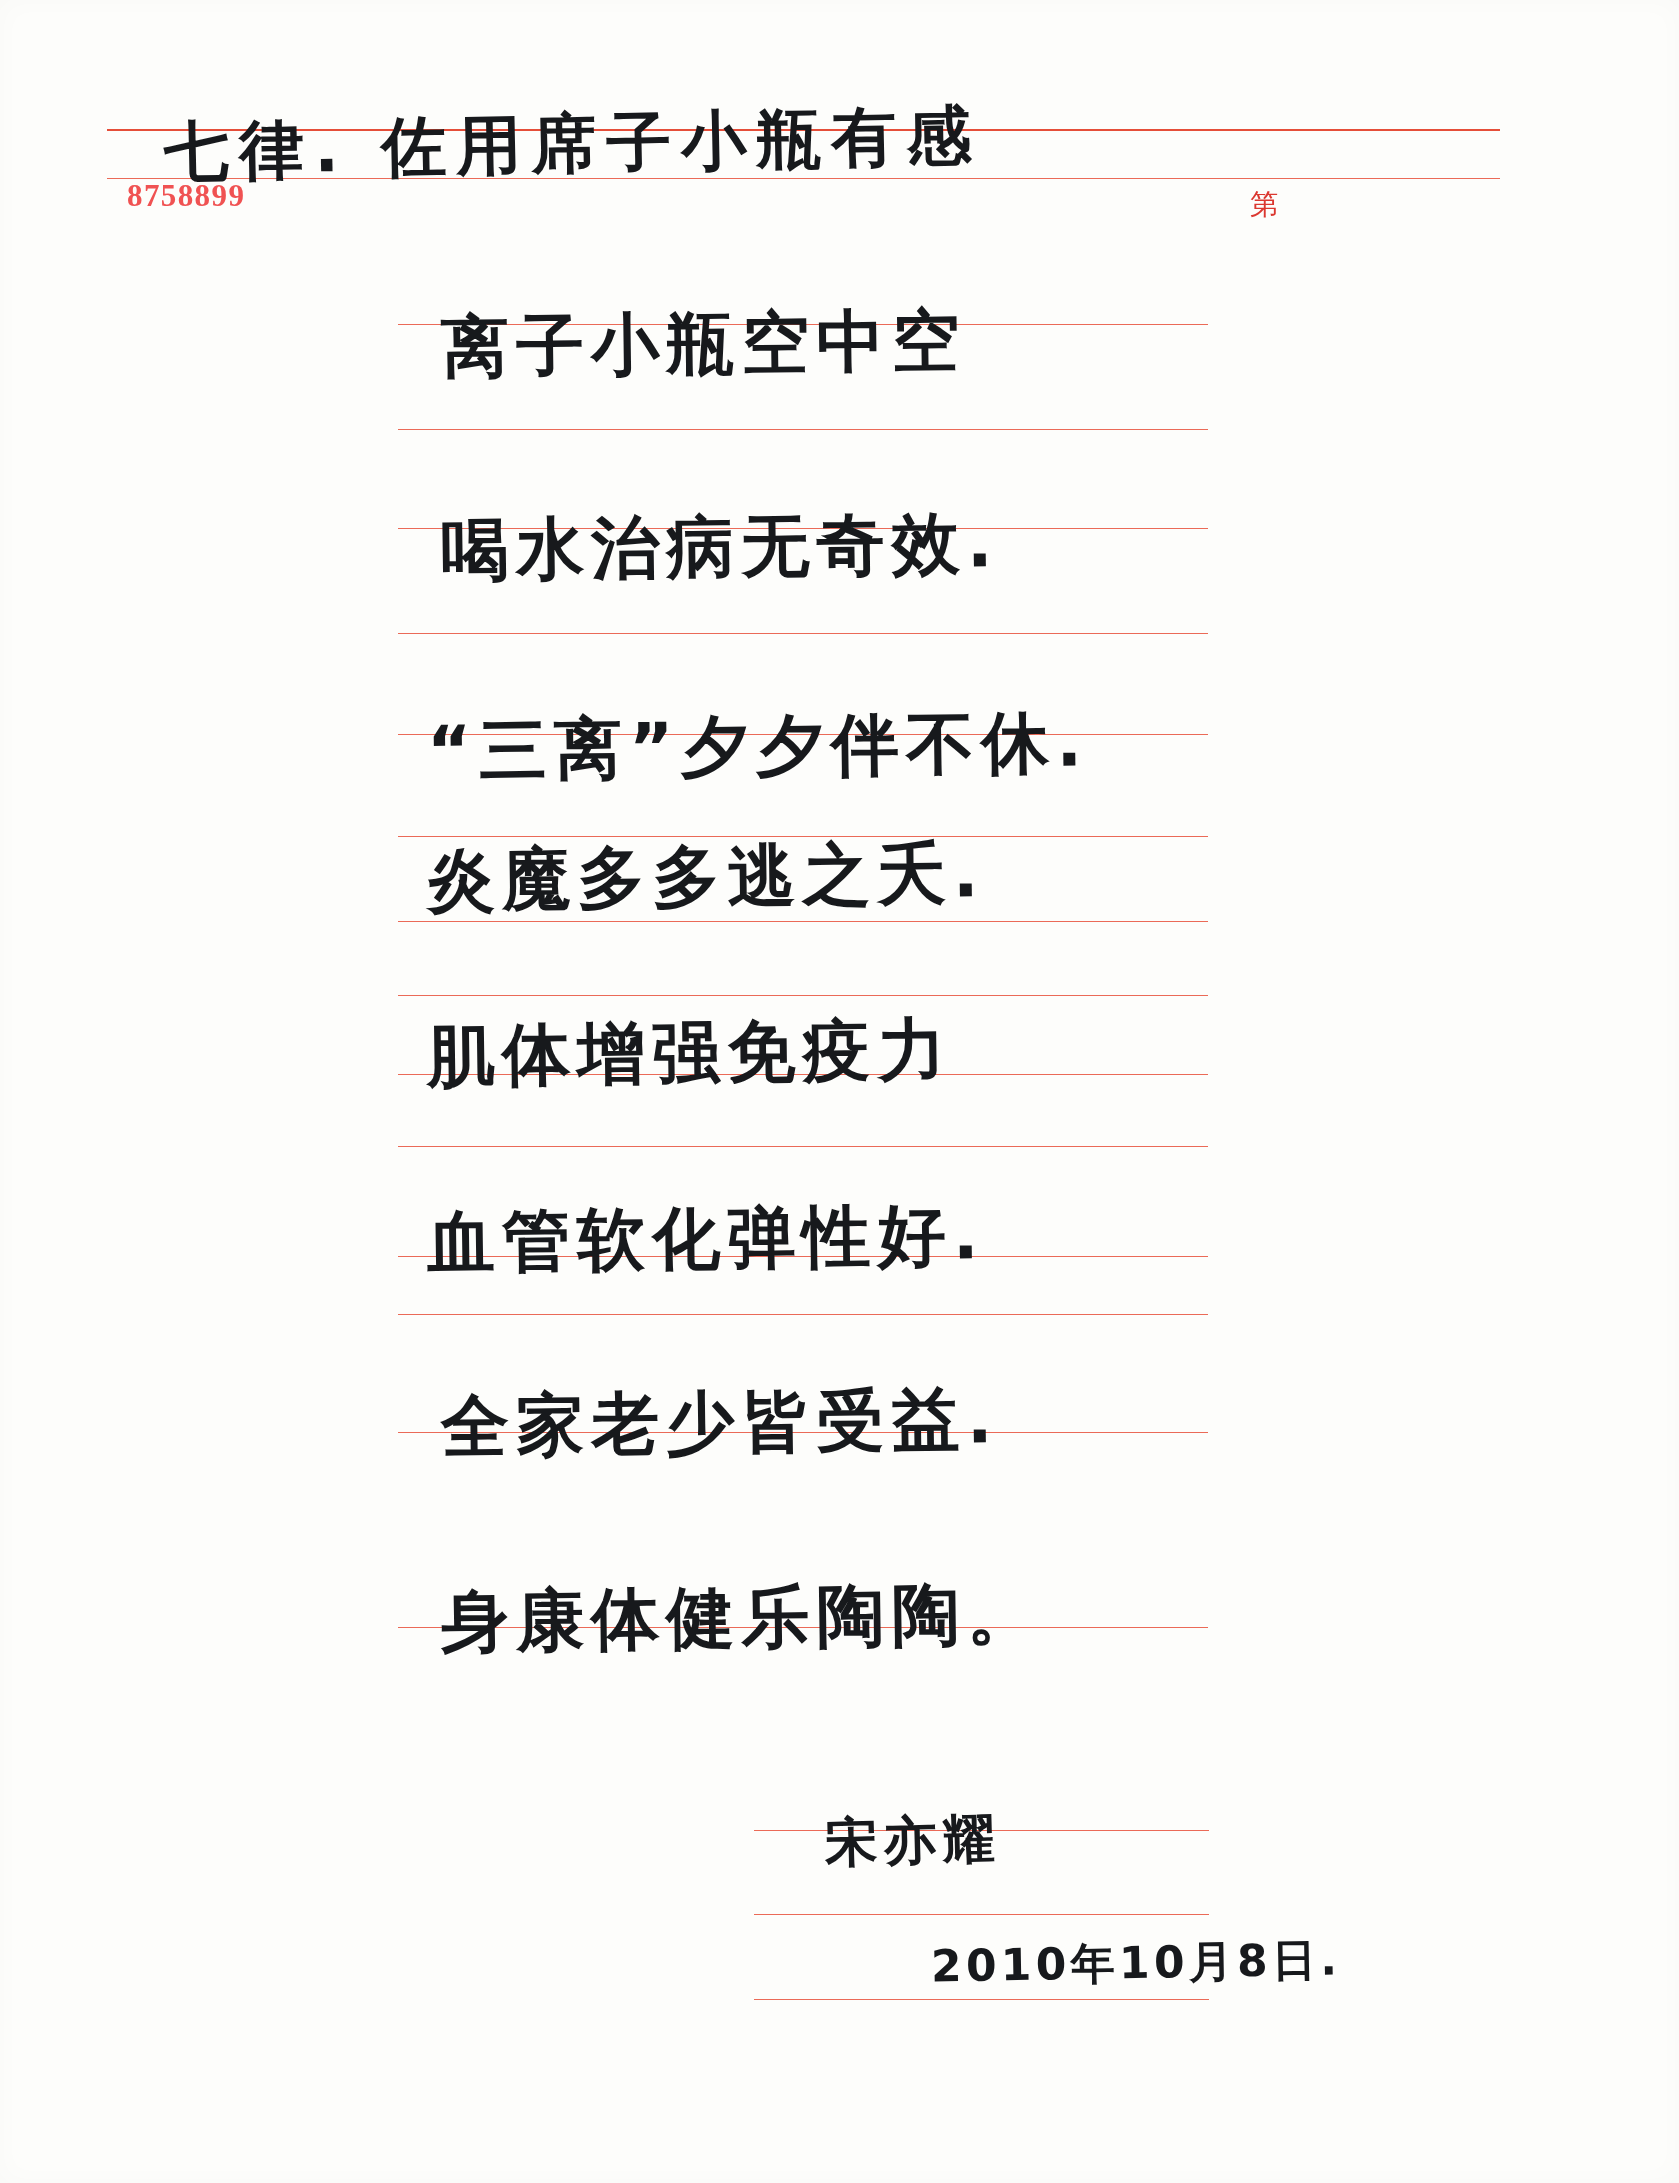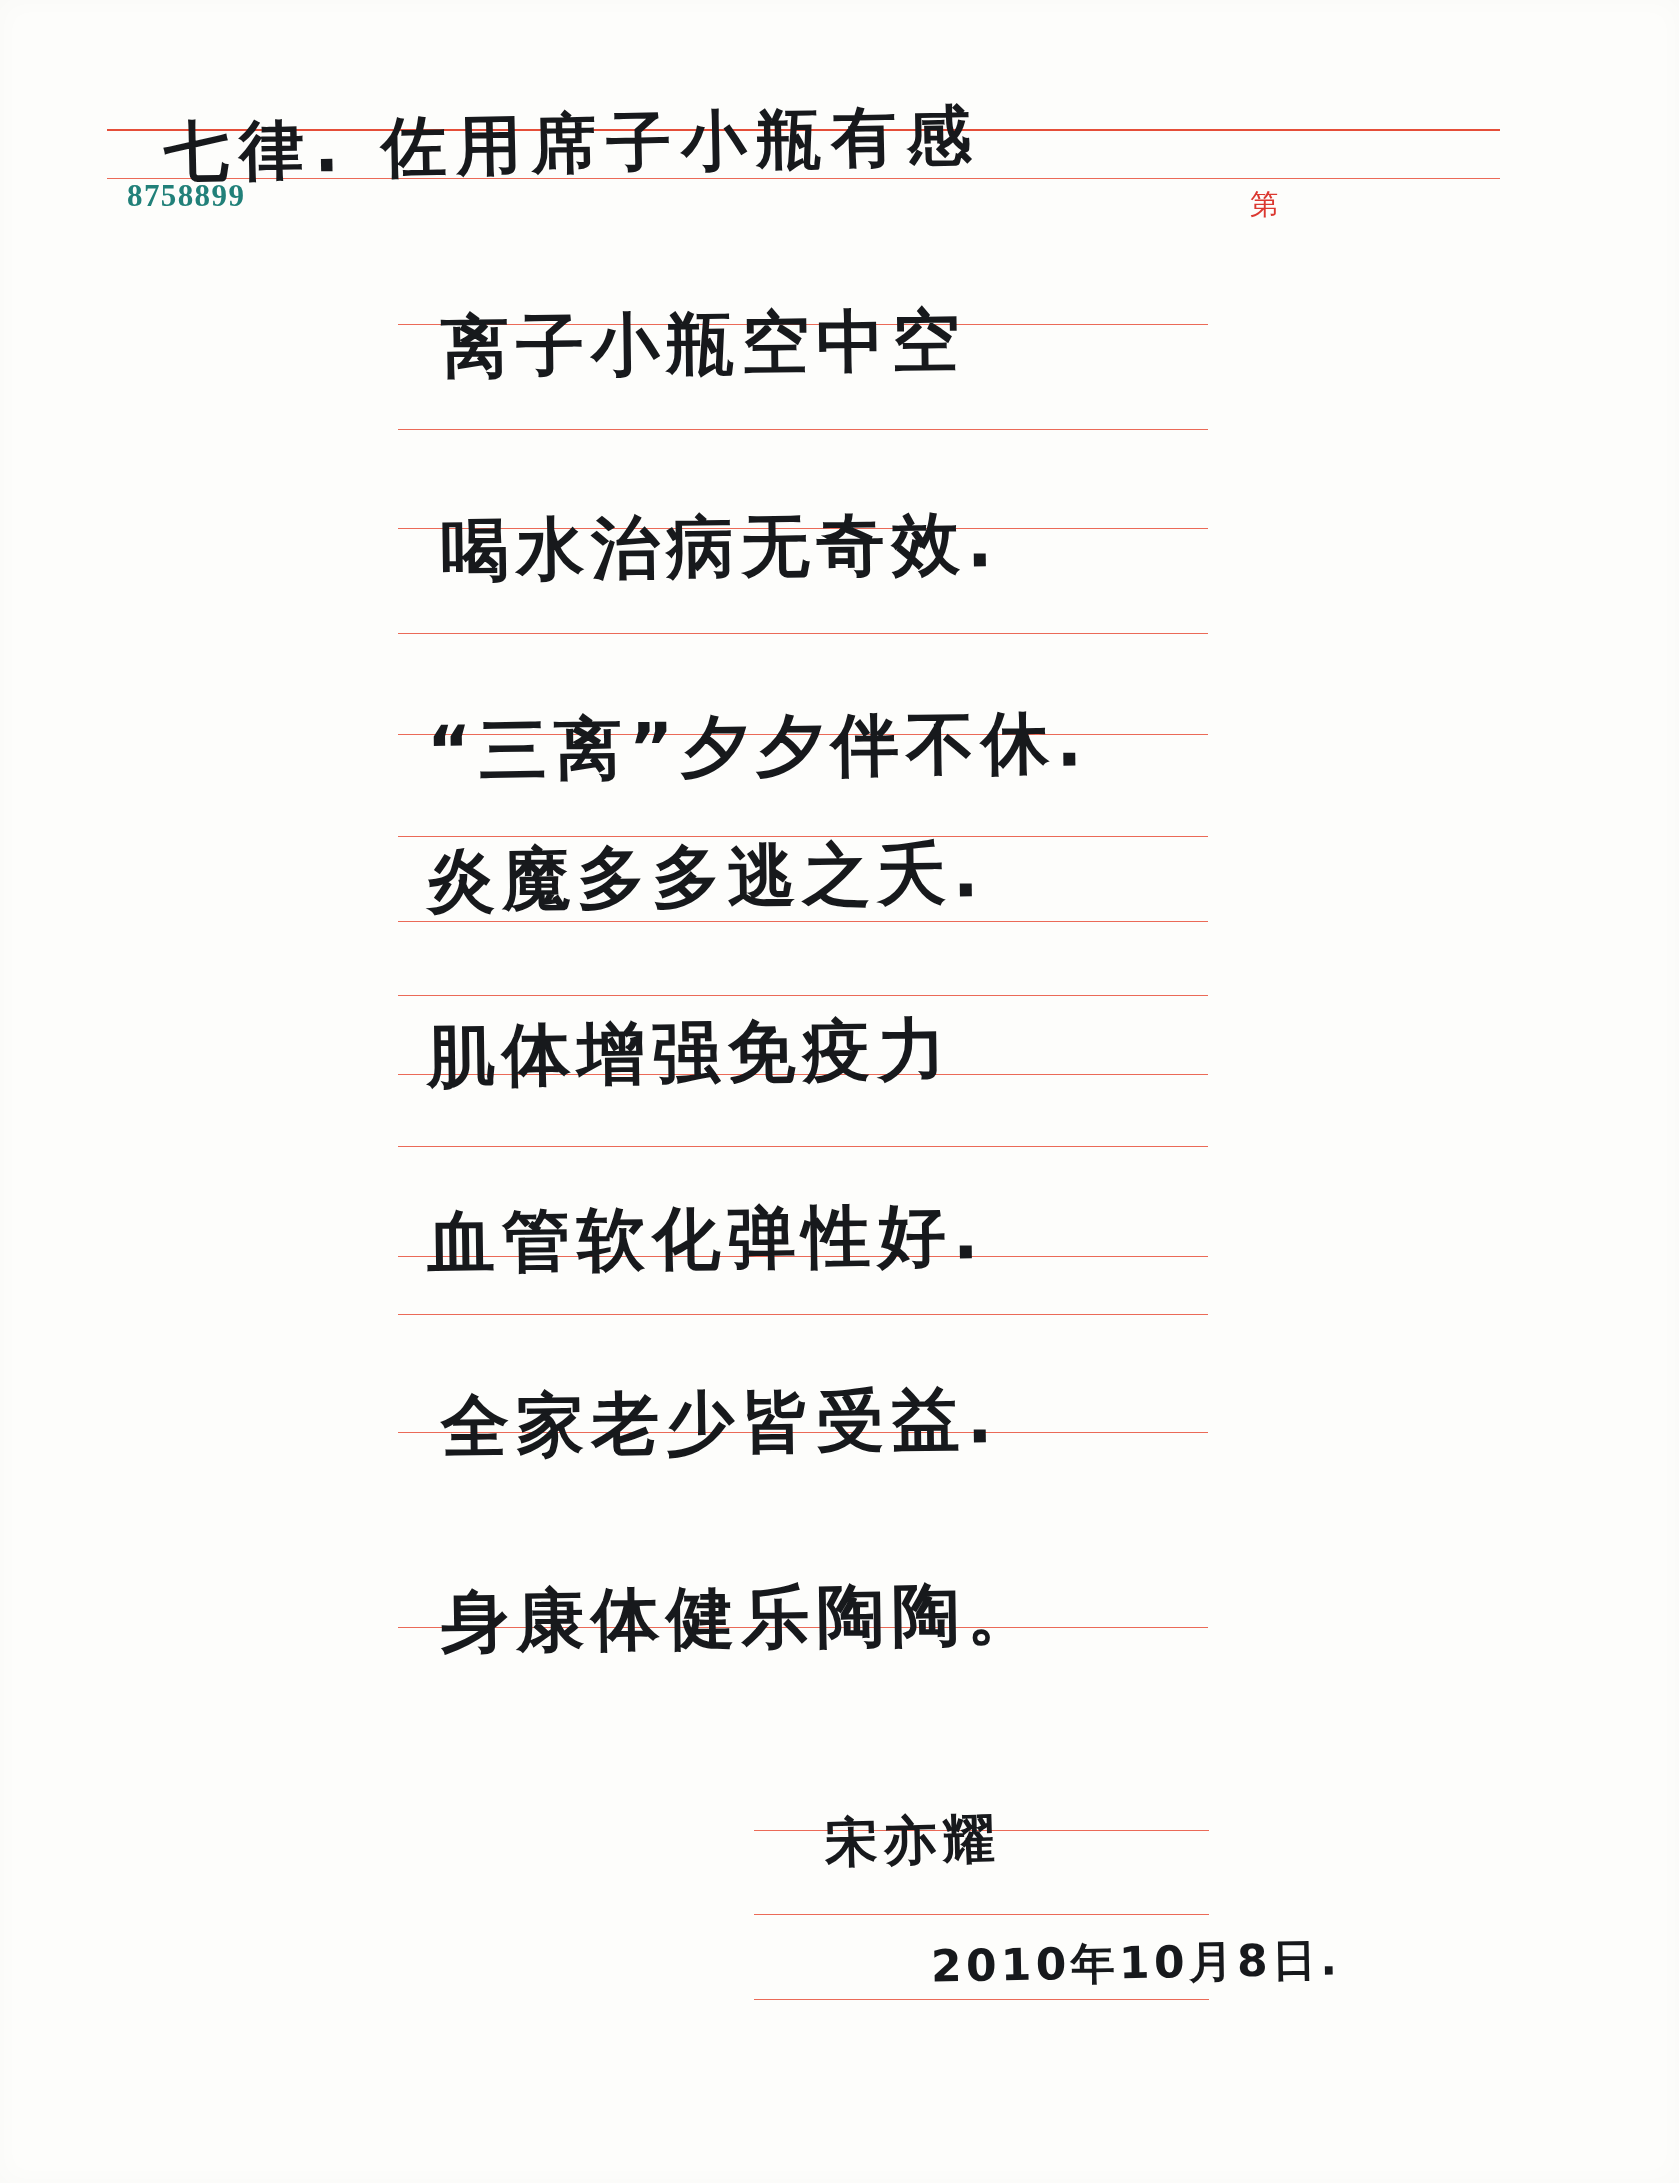--- a/index.html
+++ b/index.html
@@ -28,21 +28,21 @@
     position: absolute;
     height: 2.1px;
     background: #e23b24;
     opacity: .9;
   }
   .rule.thin { height: 1.4px; background: #e8503a; opacity: .85; }
 
   
   .stamp {
     position: absolute;
-    color: #0f766e;
+    color: #ef4444;
     font-family: "Liberation Serif", serif;
     font-weight: 700;
     letter-spacing: 1.4px;
     font-size: 31px;
     opacity: .92;
     white-space: nowrap;
     text-align: right;
   }
 
   .marker-di {

